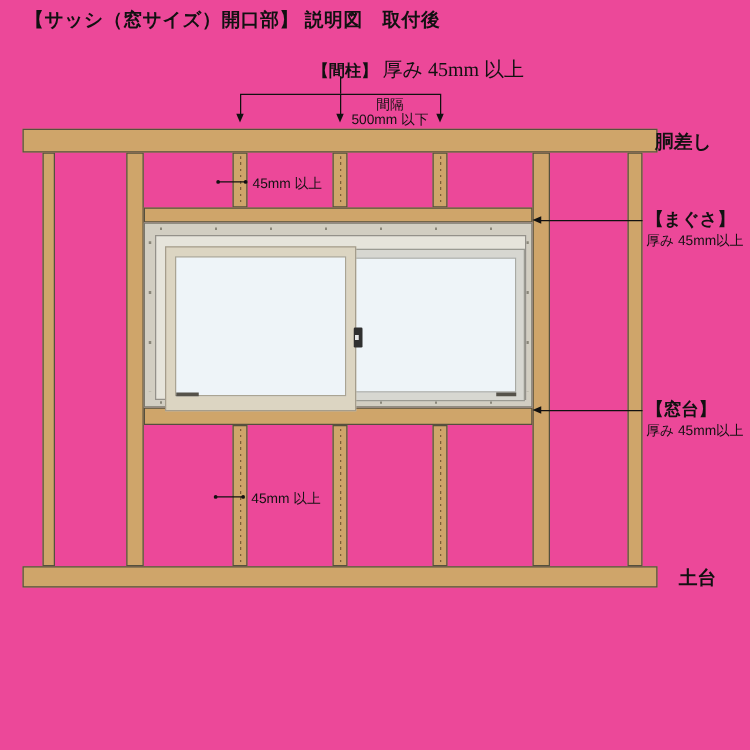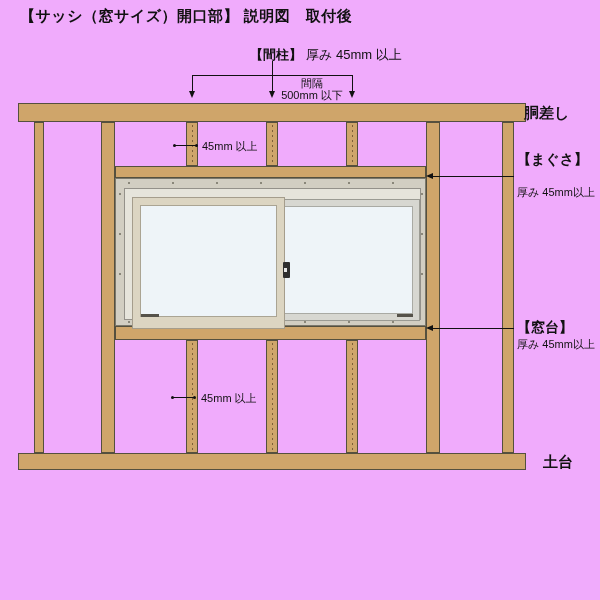--- a/index.html
+++ b/index.html
@@ -1,38 +1,38 @@
 <!DOCTYPE html>
 <html><head>
 <meta charset="utf-8">
 <style>
   html,body{margin:0;padding:0;background:#fff;}
   #canvas{
-    position:relative;width:600px;height:600px;background:#f0abfc;overflow:hidden;
+    position:relative;width:600px;height:600px;background:#ec4899;overflow:hidden;
     font-family:"Liberation Sans","DejaVu Sans",sans-serif;color:#111;
   }
   
   .wood{position:absolute;box-sizing:border-box;background:#cfa56a;border:1px solid #55503e;}
   .wood.dotted{
     background-image:repeating-linear-gradient(180deg,#7c5f38 0 2px,rgba(0,0,0,0) 2px 5px);
     background-size:1px calc(100% - 4px);
     background-repeat:no-repeat;
     background-position:center 2px;
   }
   .foundation{position:absolute;box-sizing:border-box;background:#b3b3b3;border:1px solid #6f6f6f;
     display:flex;align-items:center;justify-content:center;}
   
   .line{position:absolute;background:#111;}
   .ah-down{position:absolute;width:0;height:0;border-left:3px solid transparent;border-right:3px solid transparent;border-top:7px solid #111;}
   .ah-left{position:absolute;width:0;height:0;border-top:3px solid transparent;border-bottom:3px solid transparent;border-right:7px solid #111;}
   .dot{position:absolute;width:3px;height:3px;border-radius:50%;background:#111;}
   
   .title{position:absolute;font-size:15px;font-weight:bold;letter-spacing:.5px;white-space:nowrap;}
   .plabel{font-weight:bold;font-size:13px;white-space:nowrap;}
-  .note{font-size:13px;white-space:nowrap;}
+  .note{font-size:16px;white-space:nowrap;}
   .rlabel{position:absolute;font-size:15px;font-weight:700;white-space:nowrap;}
   .rpart{position:absolute;font-size:14px;font-weight:bold;white-space:nowrap;}
   .rnote{position:absolute;font-size:11px;white-space:nowrap;}
   .small-center{position:absolute;font-size:11px;text-align:center;white-space:nowrap;}
   .anno-top{position:absolute;display:flex;align-items:baseline;gap:4px;}
   .kiso-label{font-size:15px;font-weight:700;letter-spacing:3px;}
   
   .window-unit{position:absolute;box-sizing:border-box;background:#d2cec2;border:1px solid #7b786c;}
   .screws-h{position:absolute;height:2px;background-image:repeating-linear-gradient(90deg,#8a877a 0 2px,rgba(0,0,0,0) 2px 44px);}
   .screws-v{position:absolute;width:2px;background-image:repeating-linear-gradient(180deg,#8a877a 0 2px,rgba(0,0,0,0) 2px 40px);}
@@ -46,21 +46,21 @@
   .lock::after{content:"";position:absolute;left:1px;top:6px;width:3px;height:4px;background:#e8e8e8;}
   .bottom-mark{position:absolute;height:3px;background:#55524a;}
 </style>
 </head>
 <body>
 
 <div id="canvas">
 
   <div class="title" style="left:20px;top:7px;">【サッシ（窓サイズ）開口部】 説明図　取付後</div>
 
-  <div class="anno-top" style="left:250px;top:46px;">
+  <div class="anno-top" style="left:250px;top:46px;font-family:Liberation Serif, serif;">
     <span class="plabel">【間柱】</span>
     <span class="note">厚み 45mm 以上</span>
   </div>
   <div class="line" style="left:272px;top:61px;width:1px;height:14px;"></div>
   <div class="line" style="left:192px;top:75px;width:161px;height:1px;"></div>
   <div class="line" style="left:192px;top:76px;width:1px;height:16px;"></div>
   <div class="line" style="left:272px;top:76px;width:1px;height:16px;"></div>
   <div class="line" style="left:352px;top:76px;width:1px;height:16px;"></div>
   <div class="ah-down" style="left:189px;top:91px;"></div>
   <div class="ah-down" style="left:269px;top:91px;"></div>
@@ -99,21 +99,21 @@
         <div class="glass"></div>
       </div>
       <div class="lock"></div>
       <div class="bottom-mark" style="left:16px;top:125px;width:18px;"></div>
       <div class="bottom-mark" style="left:272px;top:125px;width:16px;"></div>
     </div>
   </div>
 
   <div class="line" style="left:432px;top:176px;width:82px;height:1px;"></div>
   <div class="ah-left" style="left:426px;top:173px;"></div>
-  <div class="rpart" style="left:517px;top:151px;">【まぐさ】</div>
+  <div class="rpart" style="left:517px;top:167px;">【まぐさ】</div>
   <div class="rnote" style="left:517px;top:185px;">厚み 45mm以上</div>
 
   <div class="line" style="left:432px;top:328px;width:82px;height:1px;"></div>
   <div class="ah-left" style="left:426px;top:325px;"></div>
   <div class="rpart" style="left:517px;top:319px;">【窓台】</div>
   <div class="rnote" style="left:517px;top:337px;">厚み 45mm以上</div>
 
   <div class="line" style="left:175px;top:145px;width:21px;height:1px;"></div>
   <div class="dot" style="left:173px;top:144px;"></div>
   <div class="dot" style="left:195px;top:144px;"></div>

